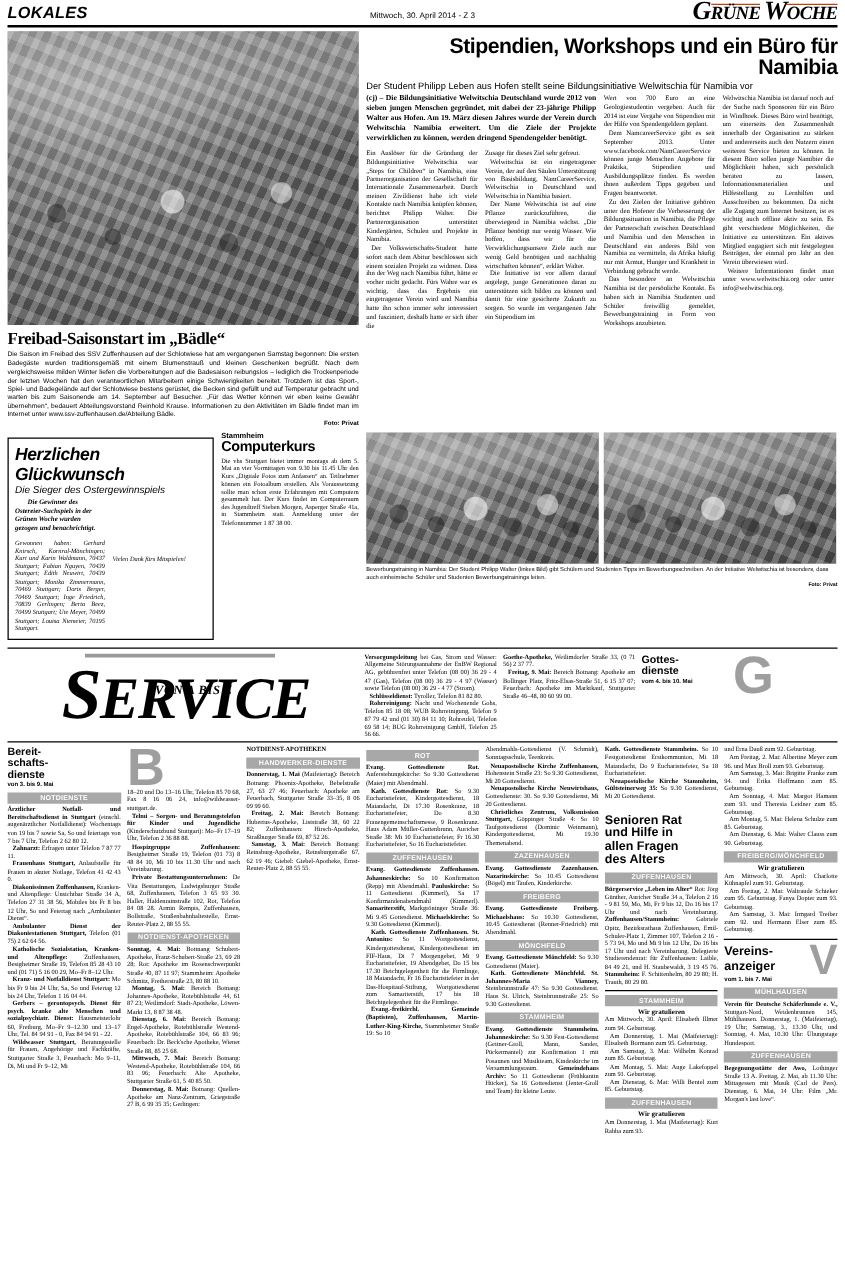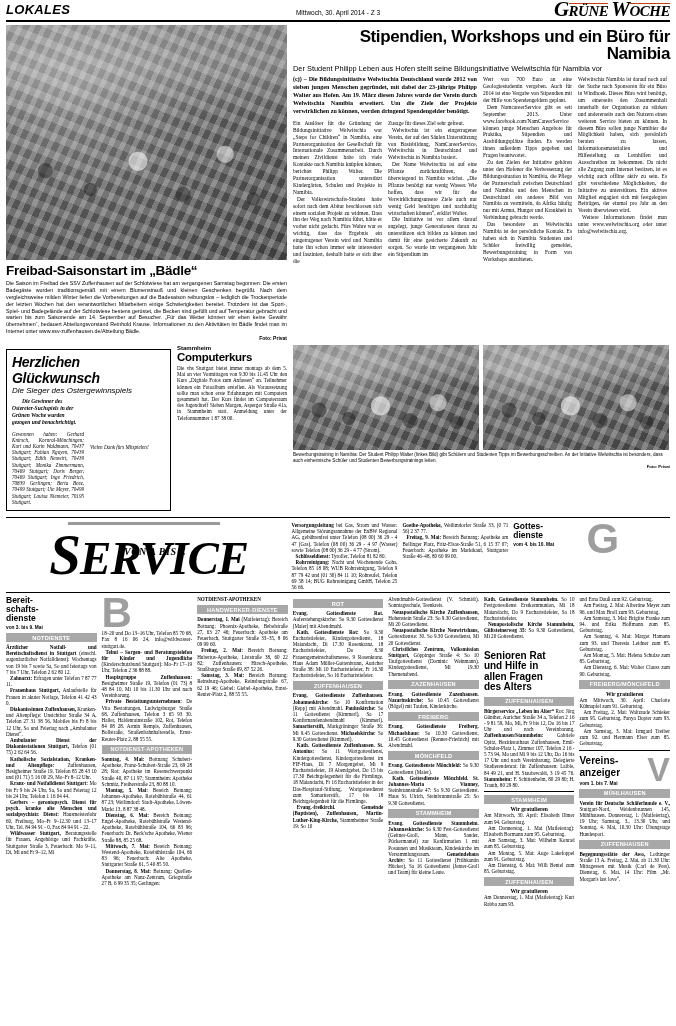--- a/index.html
+++ b/index.html
@@ -60,21 +60,21 @@
 
   .hl-big { font-family:"Liberation Sans", sans-serif; font-weight:bold;
             font-size:17px; line-height:1.02; letter-spacing:-.4px; margin:3px 0 2px;text-align:right; }
   .hl-sub { font-family:"Liberation Sans", sans-serif; font-size:7.4px;
             line-height:1.15; margin-bottom:3px; }
 
   .lead { font-weight:bold; font-size:6.1px; line-height:1.3; text-align:justify;
           margin:0 0 4px; hyphens:auto; -webkit-hyphens:auto; }
 
   
-  .cap-hl { font-family:Liberation Sans, sans-serif; font-weight:bold;
+  .cap-hl { font-family:Liberation Serif, serif; font-weight:bold;
             font-size:13.5px; letter-spacing:-.3px; margin:3px 0 2px; }
   .cap-body { font-family:"Liberation Sans", sans-serif; font-size:5.3px;
               line-height:1.3; text-align:justify; hyphens:auto; -webkit-hyphens:auto; }
   .credit { text-align:right; font-family:"Liberation Sans", sans-serif;
             font-weight:bold; font-size:5px; }
 
   
   .gw-box { border:1px solid #000; padding:4px 5px 5px; margin-top:4px; }
   .gw-hl { font-family:"Liberation Sans", sans-serif; font-weight:bold;
            font-size:14px; letter-spacing:-.3px; }
@@ -382,21 +382,21 @@
         <p>Am Dienstag, 6. Mai: Walter Clauss zum 90. Geburtstag.</p>
       </div>
       <div class="bar"><b>FREIBERG/MÖNCHFELD</b></div>
       <div class="hdr-center"><b>Wir gratulieren</b></div>
       <div class="dir-text">
         <p class="nf">Am Mittwoch, 30. April: Charlotte Kühnapfel zum 91. Geburtstag.</p>
         <p>Am Freitag, 2. Mai: Waltraude Schieker zum 95. Geburtstag. Fanya Dopter zum 93. Geburtstag.</p>
         <p>Am Samstag, 3. Mai: Irmgard Treiber zum 92. und Hermann Elser zum 85. Geburtstag.</p>
       </div>
       <div class="sep"></div>
-      <div style="display:flex;justify-content:space-between;align-items:center;">
+      <div style="display:flex;justify-content:space-between;align-items:flex-start;">
         <div>
           <div class="blk-hl">Vereins-</div>
           <div class="blk-hl">anzeiger</div>
           <div class="sec-date">vom 1. bis 7. Mai</div>
         </div>
         <div class="big-letter" style="font-size:34px;">V</div>
       </div>
       <div class="bar"><b>MÜHLHAUSEN</b></div>
       <div class="dir-text">
         <p class="nf"><b>Verein für Deutsche Schäferhunde e. V.,</b> Stuttgart-Nord, Weidenbrunnen 145, Mühlhausen. Donnerstag, 1. (Maifeiertag), 19 Uhr; Samstag, 3., 13.30 Uhr, und Sonntag, 4. Mai, 10.30 Uhr: Übungstage Hundesport.</p>

